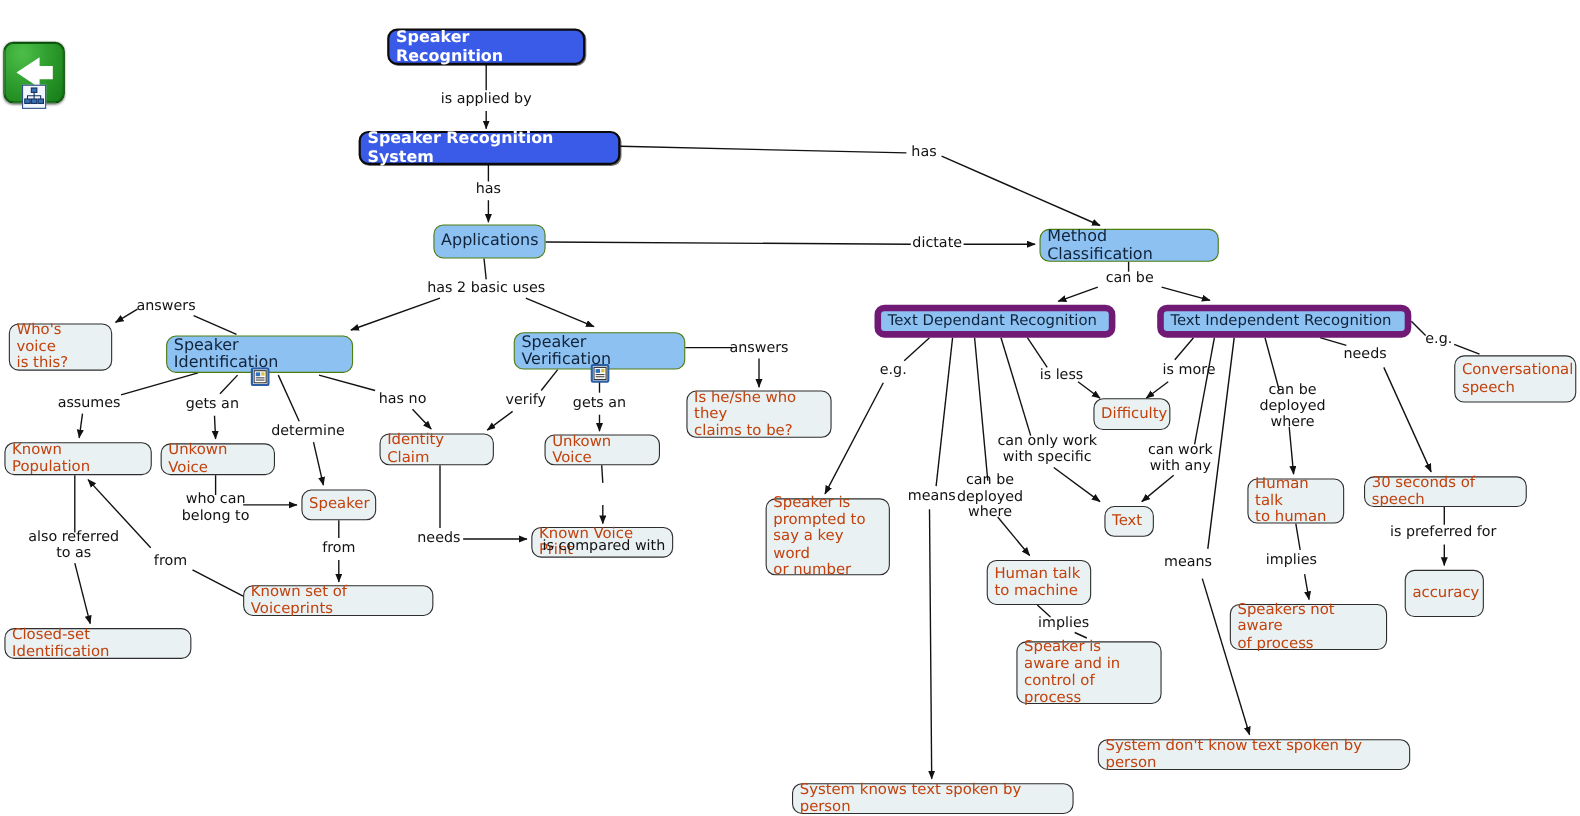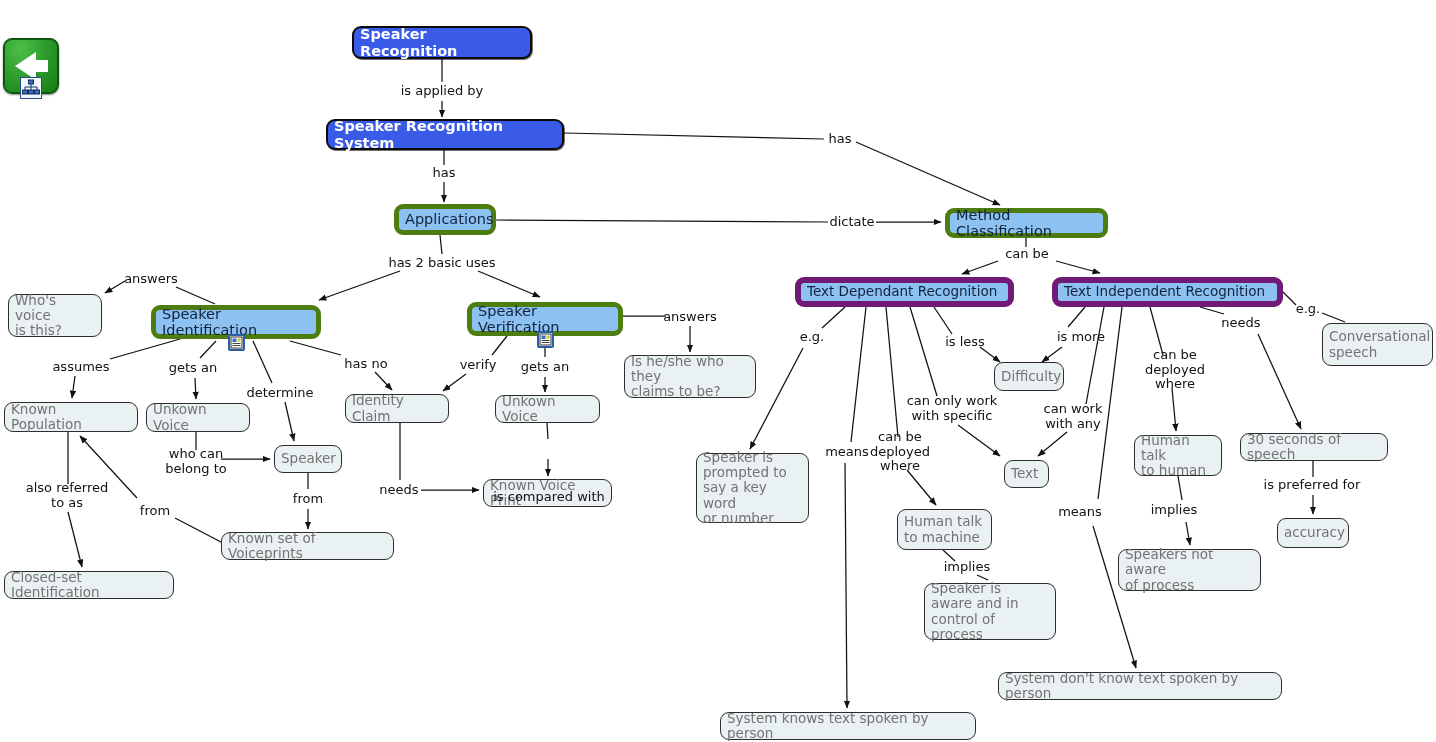--- a/index.html
+++ b/index.html
@@ -79,33 +79,33 @@
     font-weight:bold;
     font-size:14.5px;
     border:2px solid #0b0b0b;
     border-radius:9px;
     box-shadow:1px 1px 0 rgba(0,0,0,.55);
   }
   .node.major{
     background:#8cc1f2;
     color:#11233a;
     font-size:14.5px;
-    border:5px solid #4d7c0f;
+    border:1px solid #4d7c0f;
     border-radius:9px;
   }
   .node.mid{
     background:#8cc1f2;
     color:#11233a;
     font-size:13.5px;
     border:6px solid #701a75;
     border-radius:9px;
   }
   .node.leaf{
     background:#e9f1f3;
-    color:#737373;
+    color:#c2410c;
     font-size:13.5px;
     border:1px solid #2d2d2d;
     border-radius:9px;
   }
   .node .txt{display:block;width:100%;}
 
   
   .res-badge{
     position:absolute;
     width:17px;height:17px;
@@ -295,21 +295,21 @@
       <div class="node leaf" style="left: 897px; top: 509px; width: 95px; height: 41px;"><span class="txt">Human talk
 to machine</span></div>
       <div class="node leaf" style="left: 924px; top: 583px; width: 132px; height: 57px;"><span class="txt">Speaker is
 aware and in
 control of process</span></div>
       <div class="node leaf" style="left: 1134px; top: 435px; width: 88px; height: 41px;"><span class="txt">Human talk
 to human</span></div>
       <div class="node leaf" style="left: 1118px; top: 549px; width: 143px; height: 42px;"><span class="txt">Speakers not aware
 of process</span></div>
       <div class="node leaf" style="left: 1240px; top: 433px; width: 148px; height: 28px;"><span class="txt">30 seconds of speech</span></div>
-      <div class="node leaf" style="left: 1277px; top: 518px; width: 72px; height: 30px;"><span class="txt">accuracy</span></div>
+      <div class="node leaf" style="left: 1277px; top: 518px; width: 72px; height: 43px;"><span class="txt">accuracy</span></div>
       <div class="node leaf" style="left: 720px; top: 712px; width: 256px; height: 28px;"><span class="txt">System knows text spoken by person</span></div>
       <div class="node leaf" style="left: 998px; top: 672px; width: 284px; height: 28px;"><span class="txt">System don't know text spoken by person</span></div>
     </div>
 
   <div id="label-layer">
       <div class="elabel" style="left: 442px; top: 91px;">is applied by</div>
       <div class="elabel" style="left: 444px; top: 173px;">has</div>
       <div class="elabel" style="left: 840px; top: 139px;">has</div>
       <div class="elabel" style="left: 852px; top: 222px;">dictate</div>
       <div class="elabel" style="left: 1027px; top: 254px;">can be</div>

